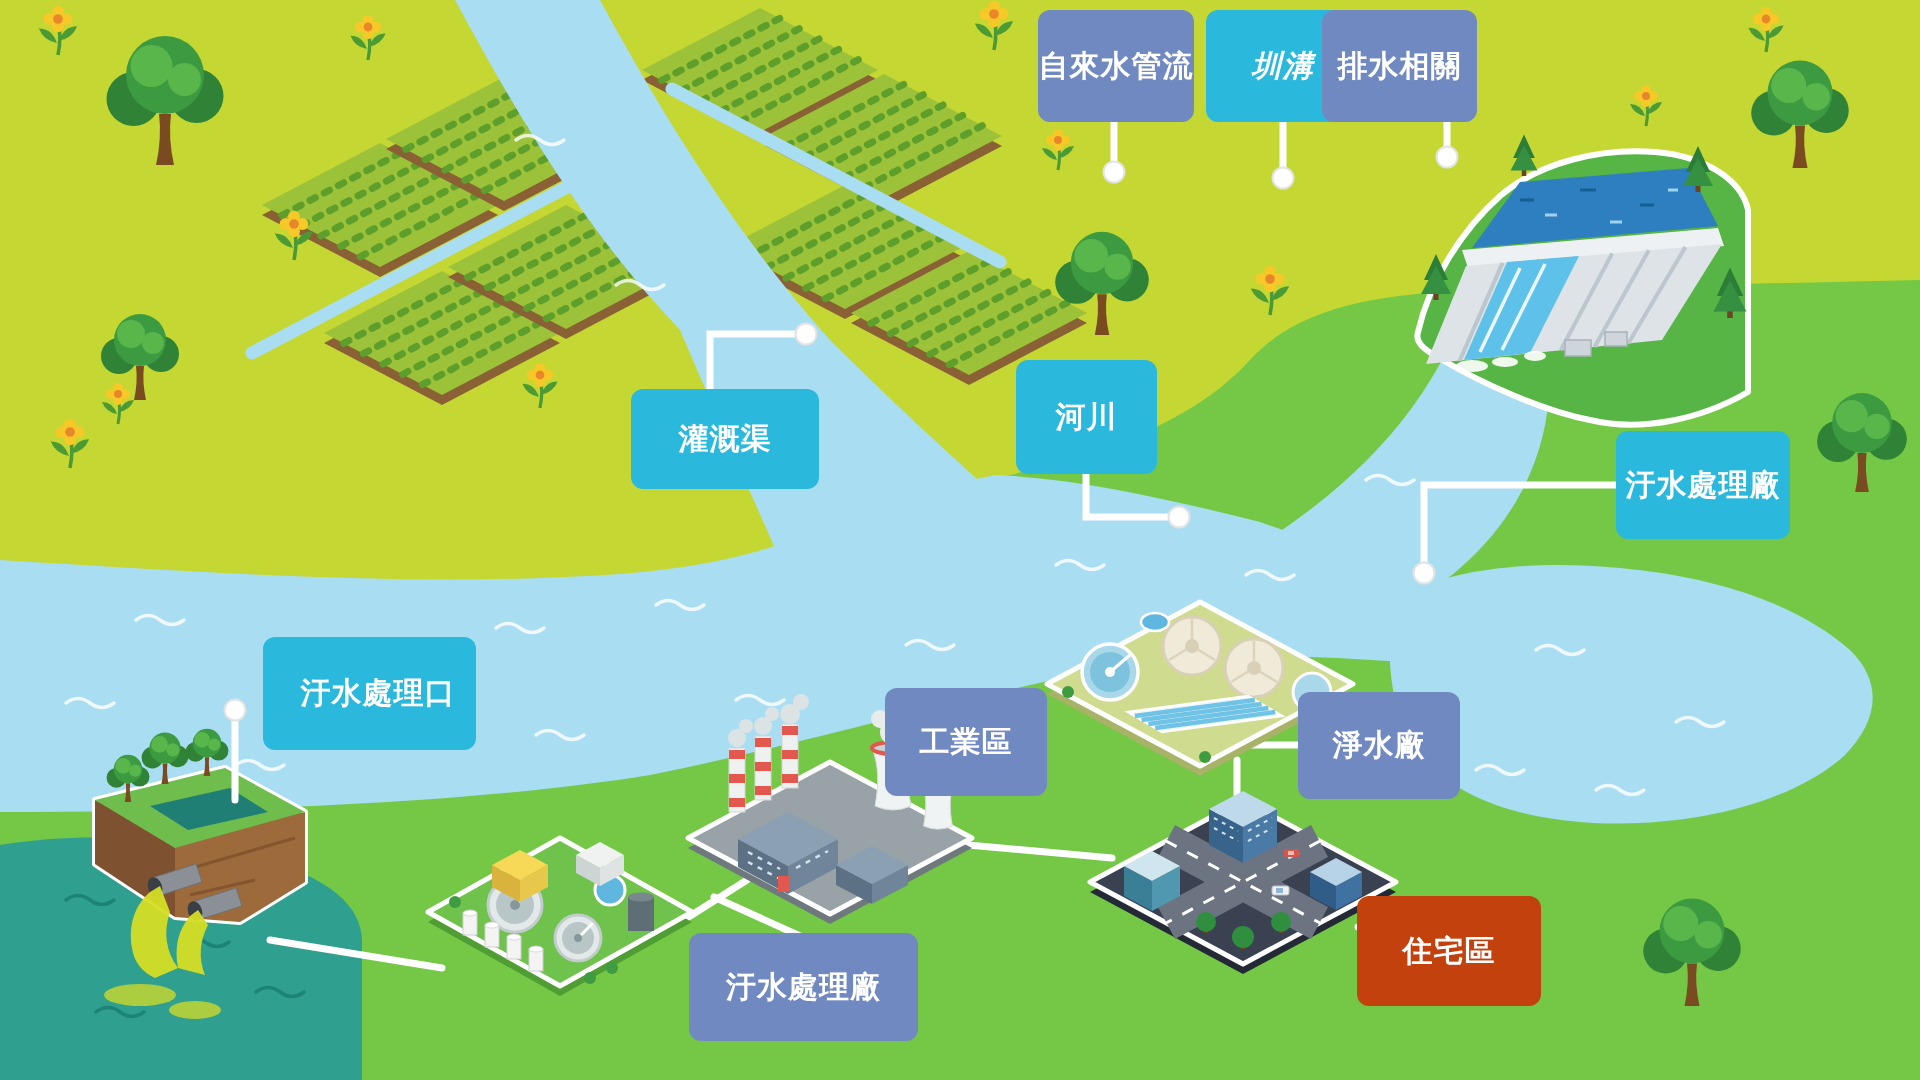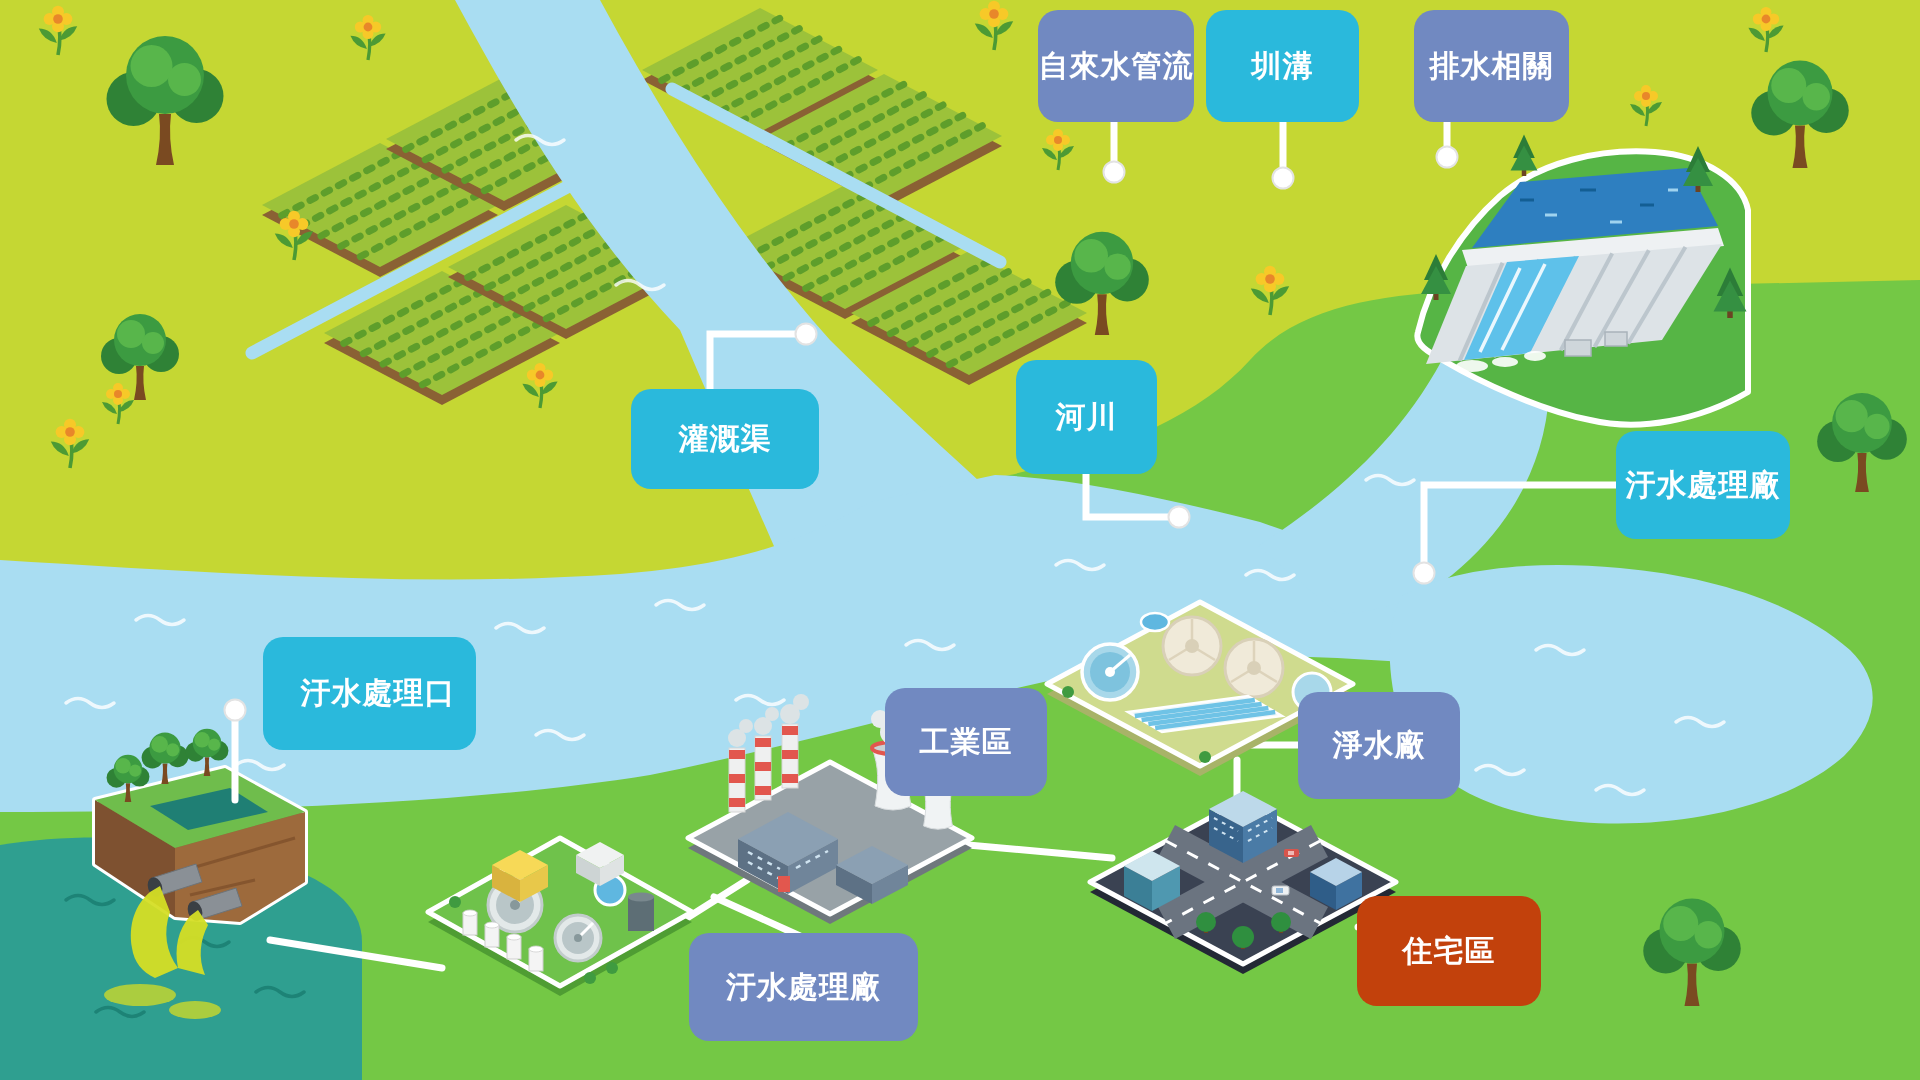--- a/index.html
+++ b/index.html
@@ -14,21 +14,21 @@
   .bg-upper{fill:var(--c-field_upper,#c5d733);}
   .bg-lower{fill:var(--c-grass_lower,#74c845);}
   .w{fill:var(--c-water,#a9ddf2);}
   .teal{fill:var(--c-teal_pool,#2f9f90);}
   .waterline{stroke:var(--c-water,#a9ddf2);stroke-width:13;stroke-linecap:round;fill:none;}
   .conn{stroke:var(--c-connector,#fff);stroke-width:7;fill:none;stroke-linecap:round;}
   .conn-dot{fill:#ffffff;stroke:#e3e3e3;stroke-width:2;}
   .label-btn{
     position:absolute;display:flex;align-items:center;justify-content:center;
     color:#ffffff;font-weight:700;font-size:30px;letter-spacing:1px;
-    border-radius:20px;cursor:pointer;user-select:none;z-index:2;text-align:center;
+    border-radius:12px;cursor:pointer;user-select:none;z-index:2;text-align:center;
   }
 </style>
 </head>
 <body>
 
 <div id="stage">
 <svg class="scene" width="1920" height="1080" viewBox="0 0 1920 1080" xmlns="http://www.w3.org/2000/svg" xmlns:xlink="http://www.w3.org/1999/xlink">
   <defs>
     <g id="fieldSym">
       <polygon points="0,-52 118,10 0,72 -118,10" fill="#8a6134"></polygon>
@@ -381,24 +381,24 @@
     <path class="conn" d="M 1700,485 L 1424,485 L 1424,567"></path>
     <circle class="conn-dot" cx="1424" cy="573" r="10.5"></circle>
     <path class="conn" d="M 235,706 L 235,800"></path>
     <circle class="conn-dot" cx="235" cy="710" r="10.5"></circle>
   </g>
 </svg>
 
 <div class="label-btn" style="left: 1038px; top: 10px; width: 156px; height: 112px; background: rgb(113, 137, 193);">
       <span>自來水管流</span>
     </div>
-<div class="label-btn" style="left: 1206px; top: 10px; width: 153px; height: 112px; background: rgb(42, 185, 220);">
+<div class="label-btn" style="left: 1206px; top: 10px; width: 153px; height: 112px; background: rgb(42, 185, 220); font-style: italic;">
       <span>圳溝</span>
     </div>
-<div class="label-btn" style="left: 1414px; top: 10px; width: 155px; height: 112px; background: rgb(113, 137, 193);">
+<div class="label-btn" style="left: 1322px; top: 10px; width: 155px; height: 112px; background: rgb(113, 137, 193);">
       <span>排水相關</span>
     </div>
 <div class="label-btn" style="left: 631px; top: 389px; width: 188px; height: 100px; background: rgb(42, 185, 220);">
       <span>灌溉渠</span>
     </div>
 <div class="label-btn" style="left: 1016px; top: 360px; width: 141px; height: 114px; background: rgb(42, 185, 220);">
       <span>河川</span>
     </div>
 <div class="label-btn" style="left: 1616px; top: 431px; width: 174px; height: 108px; background: rgb(42, 185, 220);">
       <span>汙水處理廠</span>

